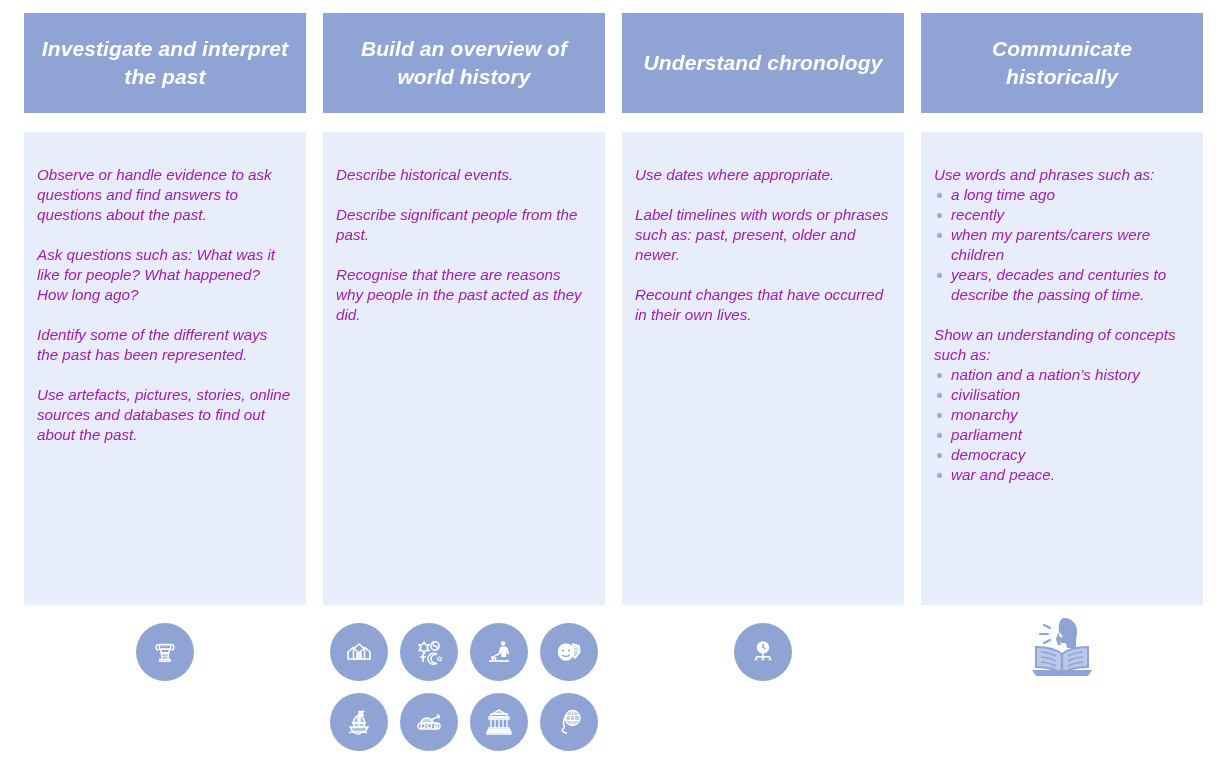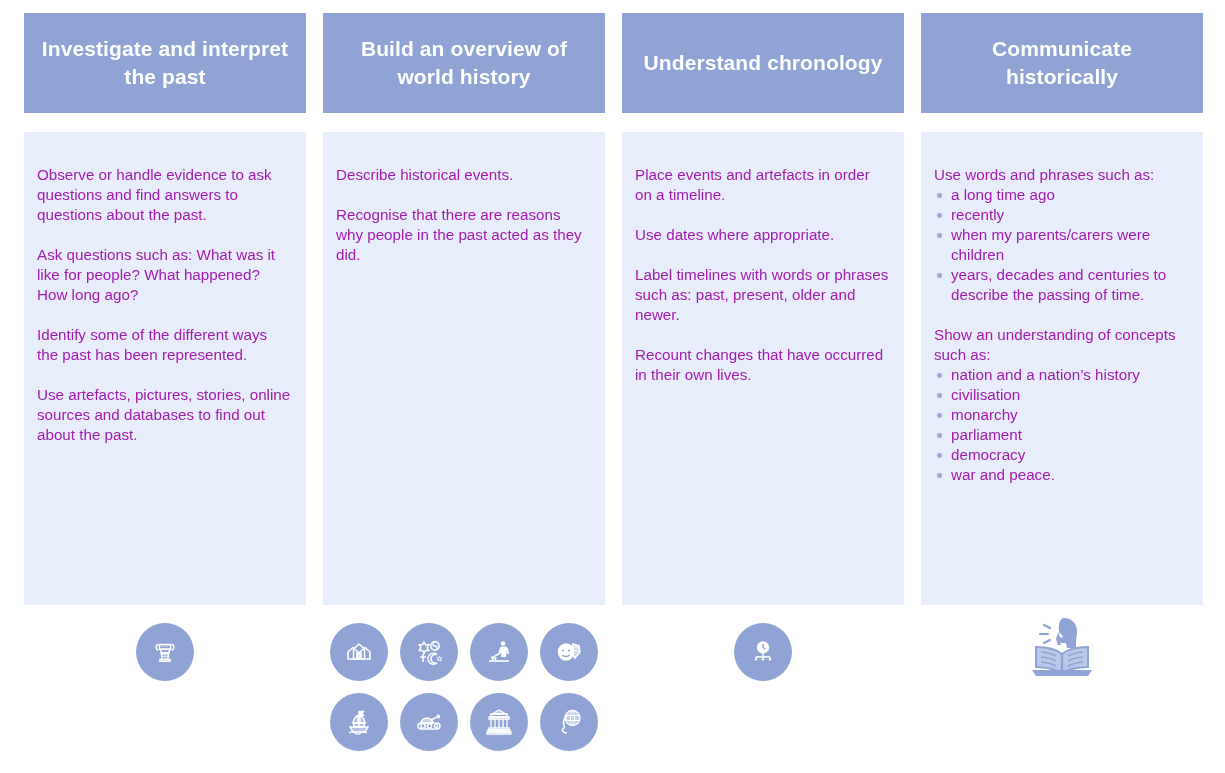--- a/index.html
+++ b/index.html
@@ -11,20 +11,21 @@
     width: 1225px;
     height: 773px;
     font-family: "Liberation Sans", sans-serif;
     overflow: hidden;
   }
   .board {
     position: relative;
     width: 1078px;
     height: 773px;
     background: #ffffff;
+    font-style: italic;
   }
   .columns {
     position: absolute;
     left: 24px;
     top: 13px;
     width: 1179px;
     display: flex;
     gap: 17px;
   }
   .column {
@@ -142,28 +143,28 @@
         <p class="para">Ask questions such as: What was it like for people? What happened? How long ago?</p>
         <p class="para">Identify some of the different ways the past has been represented.</p>
         <p class="para">Use artefacts, pictures, stories, online sources and databases to find out about the past.</p>
       </div>
     </div>
 
     <div class="column">
       <div class="col-header">Build an overview of world history</div>
       <div class="col-body">
         <p class="para">Describe historical events.</p>
+        <p class="para">Describe significant people from the past.</p>
         <p class="para">Recognise that there are reasons why people in the past acted as they did.</p>
       </div>
     </div>
 
     <div class="column">
       <div class="col-header">Understand chronology</div>
       <div class="col-body">
-        <p class="para">Place events and artefacts in order on a timeline.</p>
         <p class="para">Use dates where appropriate.</p>
         <p class="para">Label timelines with words or phrases such as: past, present, older and newer.</p>
         <p class="para">Recount changes that have occurred in their own lives.</p>
       </div>
     </div>
 
     <div class="column">
       <div class="col-header">Communicate historically</div>
       <div class="col-body">
         <div>Use words and phrases such as:</div>

